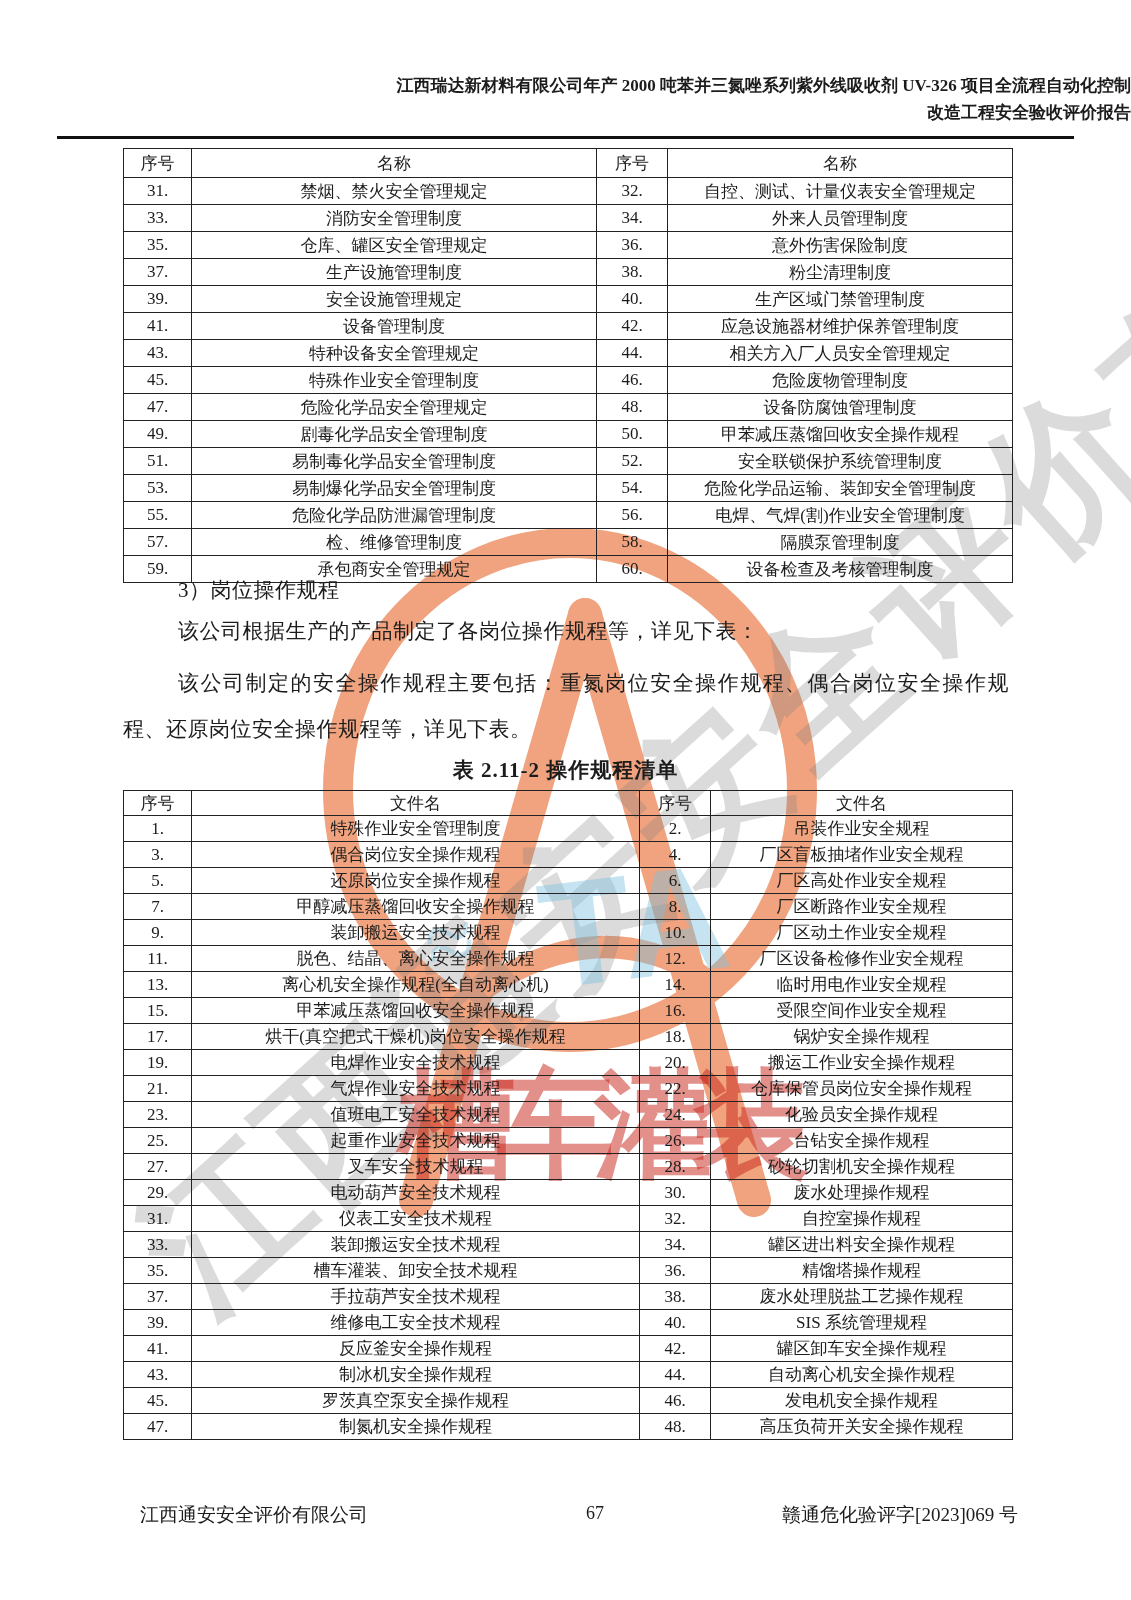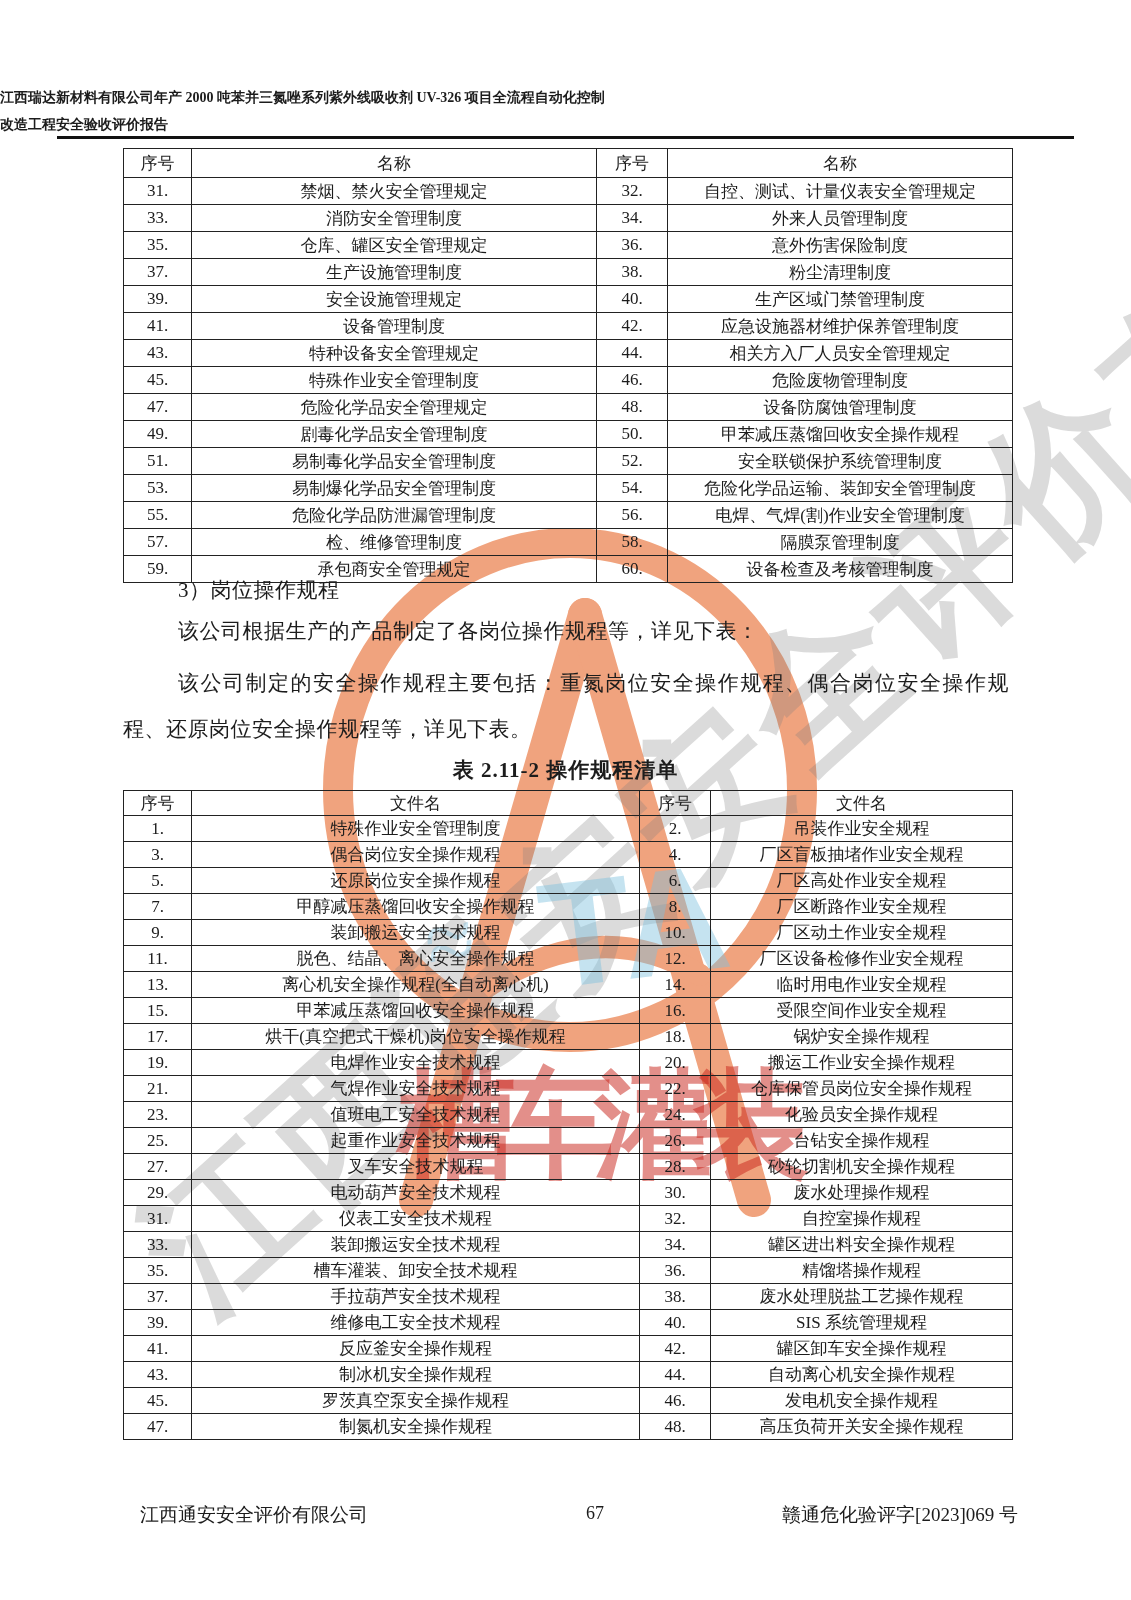--- a/index.html
+++ b/index.html
@@ -37,22 +37,22 @@
   }
   .wm-blue-wave{
     position:absolute;left:425px;top:890px;
     font-size:90px;
     color:rgba(127,192,222,0.40);
     transform:rotate(-10deg);
   }
   
   .content{position:absolute;inset:0;z-index:1;}
   .doc-header{
-    position:absolute;top:84px;left:0;width:100%;
-    text-align:left;font-size:14px;font-weight:600;line-height:27px;
+    position:absolute;top:72px;left:0;width:100%;
+    text-align:right;font-size:17px;font-weight:600;line-height:27px;
   }
   .header-rule{
     position:absolute;top:136px;left:57px;width:1017px;height:3px;background:#111;
   }
   table.doc-table{
     position:absolute;left:123px;width:885px;
     border-collapse:collapse;table-layout:fixed;
     font-size:17px;
     background:transparent;
   }

